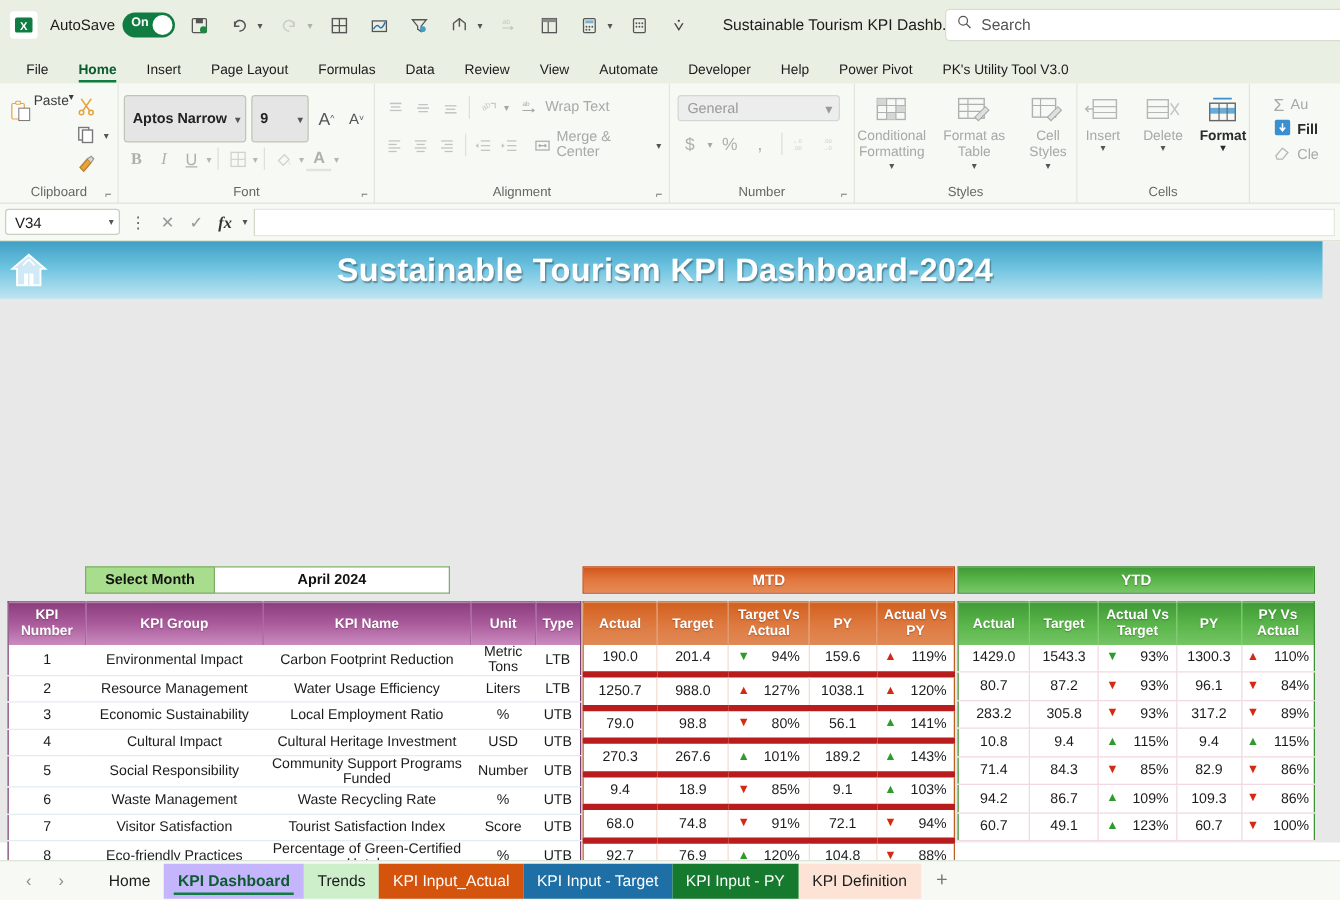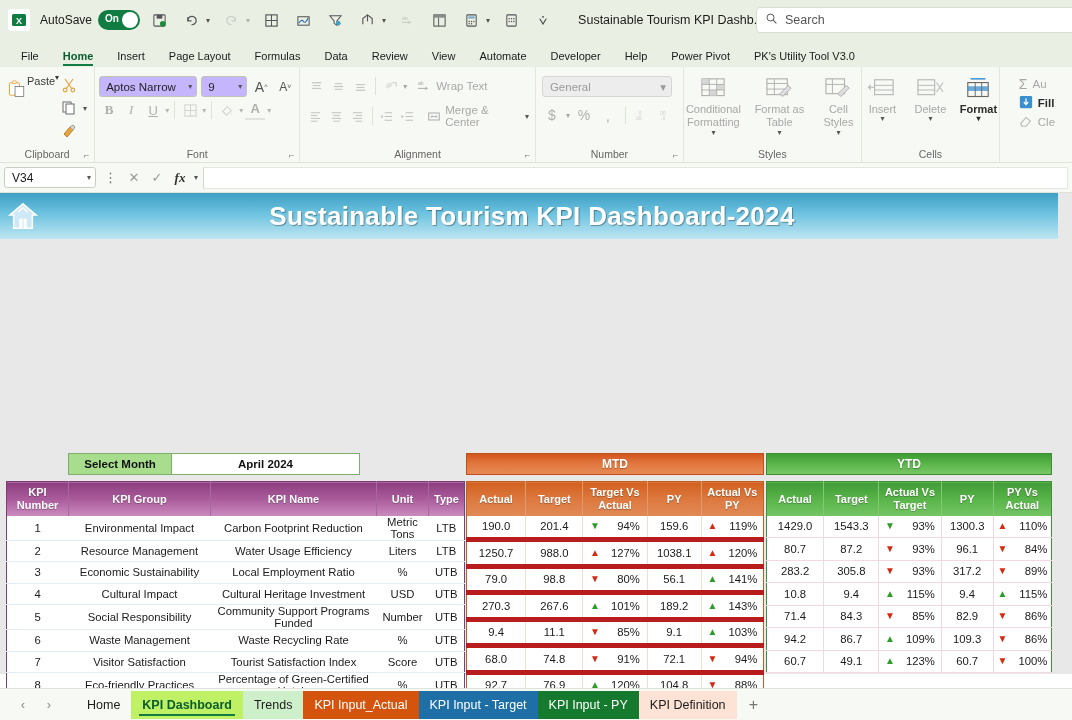--- a/index.html
+++ b/index.html
@@ -107,23 +107,23 @@
   .mini-btn {
     width: 20px; height: 20px; display: flex; align-items: center; justify-content: center;
     font-size: 13px; color: #444;
   }
   .mini-btn.dim { opacity: .4; }
   .car-s { font-size: 8px; color: #555; }
 
   
   .font-row1 { display: flex; align-items: center; gap: 4px; padding: 5px 0 3px 0; }
   .combo {
-    height: 21px; background: #c4b5fd; border: 1px solid #bfc6b6; border-radius: 3px;
+    height: 38px; background: #e5e5e5; border: 1px solid #bfc6b6; border-radius: 3px;
     display: flex; align-items: center; justify-content: space-between;
-    padding: 0 4px 0 6px; font-size: 11.5px; color: #222;
+    padding: 0 4px 0 6px; font-size: 11.5px; color: #222; font-weight: bold;
   }
   .combo .car { font-size: 8px; color: #555; margin-left: 6px; }
   .font-row2 { display: flex; align-items: center; gap: 2px; }
   .sep-v { width: 1px; height: 18px; background: #dde2d6; margin: 0 3px; }
 
   .align-row { display: flex; align-items: center; gap: 2px; padding: 5px 0 3px 0; }
   .wrap-btn { display: flex; align-items: center; gap: 4px; font-size: 11.5px; color: #a9a9a9; padding-left: 8px;}
 
   .num-combo {
     width: 130px; height: 21px; background: #ededed; border: 1px solid #d6d6d6;
@@ -274,21 +274,21 @@
   .sheettabs {
     position: absolute; left: 0; bottom: 0; width: 1072px; height: 32px;
     background: #f7f9f4; border-top: 1px solid #dfe4d8;
     display: flex; align-items: center; padding-left: 10px; gap: 0;
   }
   .nav-arrow { width: 26px; text-align: center; font-size: 13px; color: #8a8a8a; }
   .stab {
     height: 28px; display: flex; align-items: center; padding: 0 11px;
     font-size: 12.5px; white-space: nowrap; color: #1b1b1b;
   }
-  .stab.active { font-weight: bold; background: #bef264; position: relative; color:#0a5c2e; }
+  .stab.active { font-weight: bold; background: #c4b5fd; position: relative; color:#0a5c2e; }
   .stab.active::after {
     content: ""; position: absolute; left: 8px; right: 8px; bottom: 3px;
     height: 2px; background: #107c41;
   }
   .plus-tab { width: 34px; text-align: center; font-size: 16px; color: #777; }
 </style>
 </head>
 <body>
 
 <div class="titlebar">
@@ -936,21 +936,21 @@
           <td>189.2</td>
           <td>
             <span class="pct-cell">
               <span class="arrow up-green">▲</span>
               <span class="pct-val">143%</span>
             </span>
           </td>
         </tr>
         <tr>
           <td>9.4</td>
-          <td>11.1</td>
+          <td>18.9</td>
           <td>
             <span class="pct-cell">
               <span class="arrow down-red">▼</span>
               <span class="pct-val">85%</span>
             </span>
           </td>
           <td>9.1</td>
           <td>
             <span class="pct-cell">
               <span class="arrow up-green">▲</span>

